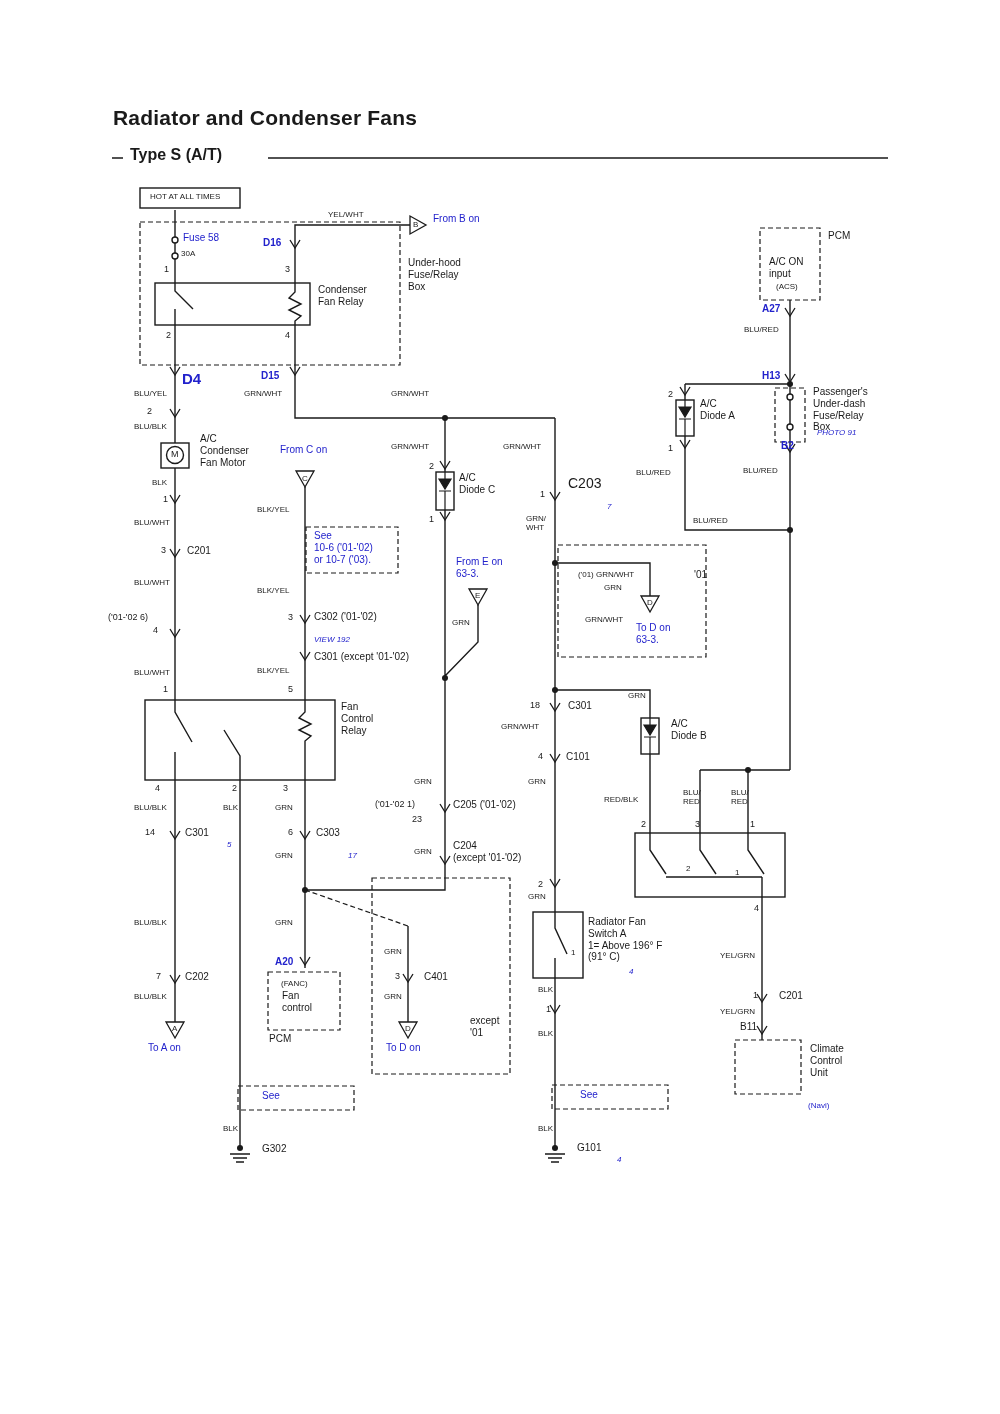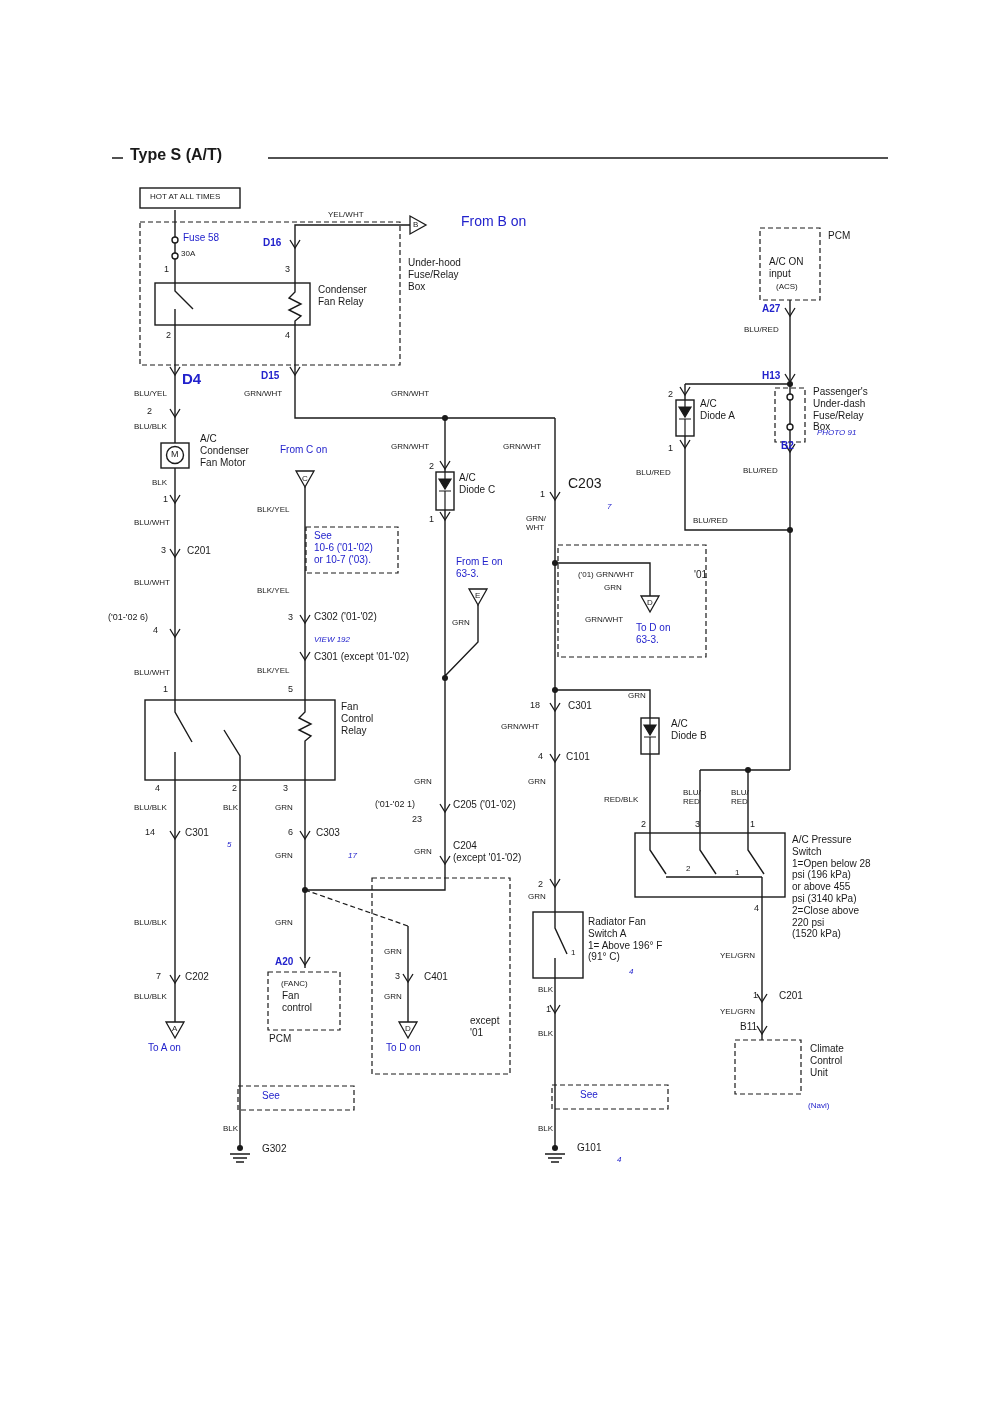--- a/index.html
+++ b/index.html
@@ -9,20 +9,21 @@
   .subtitle{position:absolute;left:130px;top:146px;font-size:16px;font-weight:bold;}
   svg{position:absolute;left:0;top:0;}
   #label-layer{position:absolute;left:0;top:0;width:1000px;height:1414px;}
   .lbl{position:absolute;white-space:pre-line;line-height:1.18;}
 </style>
 </head>
 <body>
 
 <div class="canvas">
 
+  <h1 class="title">Radiator and Condenser Fans</h1>
   <div class="subtitle">Type S (A/T)</div>
 
   <svg id="diagram-svg" viewBox="0 0 1000 1414" width="1000" height="1414">
 
     <g stroke="#1a1a1a" stroke-width="1.4">
       <path d="M112 158 H123 M268 158 H888" fill="none"></path>
     </g>
 
     <g stroke="#1a1a1a" stroke-width="1.4" fill="none">
       <path d="
@@ -160,21 +161,21 @@
         <circle cx="748" cy="770" r="3" fill="#1a1a1a"></circle>
       </g>
   </svg>
 
   <div id="label-layer">
       <div class="lbl" style="left: 150px; top: 192px; font-size: 8px; color: rgb(26, 26, 26);">HOT AT ALL TIMES</div>
       <div class="lbl" style="left: 183px; top: 232px; font-size: 10px; color: rgb(34, 34, 204);">Fuse 58</div>
       <div class="lbl" style="left: 181px; top: 249px; font-size: 8px; color: rgb(26, 26, 26);">30A</div>
       <div class="lbl" style="left: 263px; top: 237px; font-size: 10px; color: rgb(34, 34, 204); font-weight: bold;">D16</div>
       <div class="lbl" style="left: 328px; top: 210px; font-size: 8px; color: rgb(26, 26, 26);">YEL/WHT</div>
-      <div class="lbl" style="left: 433px; top: 213px; font-size: 14px; color: rgb(34, 34, 204); margin-left: 28px;">From B on</div>
+      <div class="lbl" style="left: 433px; top: 213px; font-size: 10px; color: rgb(34, 34, 204);">From B on</div>
       <div class="lbl" style="left: 408px; top: 257px; font-size: 10px; color: rgb(26, 26, 26);">Under-hood
 Fuse/Relay
 Box</div>
       <div class="lbl" style="left: 318px; top: 284px; font-size: 10px; color: rgb(26, 26, 26);">Condenser
 Fan Relay</div>
       <div class="lbl" style="left: 164px; top: 264px; font-size: 9px; color: rgb(26, 26, 26);">1</div>
       <div class="lbl" style="left: 285px; top: 264px; font-size: 9px; color: rgb(26, 26, 26);">3</div>
       <div class="lbl" style="left: 166px; top: 330px; font-size: 9px; color: rgb(26, 26, 26);">2</div>
       <div class="lbl" style="left: 285px; top: 330px; font-size: 9px; color: rgb(26, 26, 26);">4</div>
       <div class="lbl" style="left: 159px; top: 370px; font-size: 15px; color: rgb(34, 34, 204); font-weight: bold; padding-left: 23px;">D4</div>
@@ -259,29 +260,20 @@
       <div class="lbl" style="left: 453px; top: 799px; font-size: 10px; color: rgb(26, 26, 26);">C205 ('01-'02)</div>
       <div class="lbl" style="left: 641px; top: 819px; font-size: 9px; color: rgb(26, 26, 26);">2</div>
       <div class="lbl" style="left: 695px; top: 819px; font-size: 9px; color: rgb(26, 26, 26);">3</div>
       <div class="lbl" style="left: 750px; top: 819px; font-size: 9px; color: rgb(26, 26, 26);">1</div>
       <div class="lbl" style="left: 145px; top: 827px; font-size: 9px; color: rgb(26, 26, 26);">14</div>
       <div class="lbl" style="left: 185px; top: 827px; font-size: 10px; color: rgb(26, 26, 26);">C301</div>
       <div class="lbl" style="left: 227px; top: 840px; font-size: 8px; color: rgb(34, 34, 204); font-style: italic;">5</div>
       <div class="lbl" style="left: 288px; top: 827px; font-size: 9px; color: rgb(26, 26, 26);">6</div>
       <div class="lbl" style="left: 316px; top: 827px; font-size: 10px; color: rgb(26, 26, 26);">C303</div>
       <div class="lbl" style="left: 348px; top: 851px; font-size: 8px; color: rgb(34, 34, 204); font-style: italic;">17</div>
-      <div class="lbl" style="left: 792px; top: 834px; font-size: 10px; color: rgb(26, 26, 26);">A/C Pressure
-Switch
-1=Open below 28
-psi (196 kPa)
-or above 455
-psi (3140 kPa)
-2=Close above
-220 psi
-(1520 kPa)</div>
       <div class="lbl" style="left: 275px; top: 851px; font-size: 8px; color: rgb(26, 26, 26);">GRN</div>
       <div class="lbl" style="left: 414px; top: 847px; font-size: 8px; color: rgb(26, 26, 26);">GRN</div>
       <div class="lbl" style="left: 453px; top: 840px; font-size: 10px; color: rgb(26, 26, 26);">C204
 (except '01-'02)</div>
       <div class="lbl" style="left: 538px; top: 879px; font-size: 9px; color: rgb(26, 26, 26);">2</div>
       <div class="lbl" style="left: 528px; top: 892px; font-size: 8px; color: rgb(26, 26, 26);">GRN</div>
       <div class="lbl" style="left: 686px; top: 864px; font-size: 8px; color: rgb(26, 26, 26);">2</div>
       <div class="lbl" style="left: 735px; top: 868px; font-size: 8px; color: rgb(26, 26, 26);">1</div>
       <div class="lbl" style="left: 754px; top: 903px; font-size: 9px; color: rgb(26, 26, 26);">4</div>
       <div class="lbl" style="left: 134px; top: 918px; font-size: 8px; color: rgb(26, 26, 26);">BLU/BLK</div>

